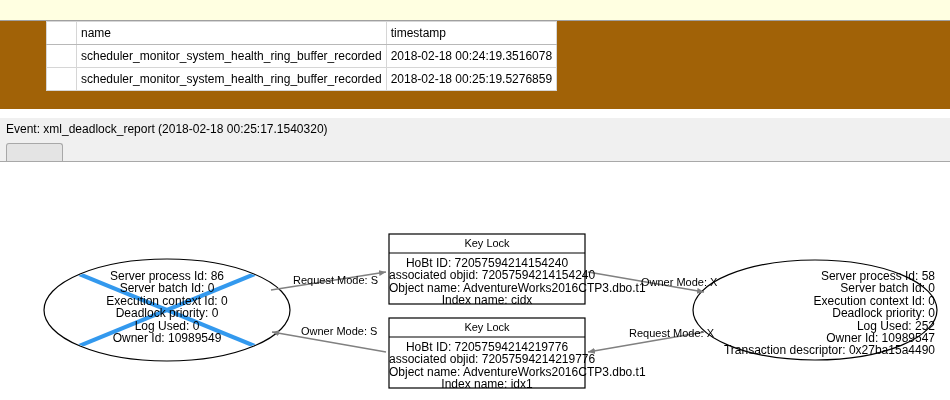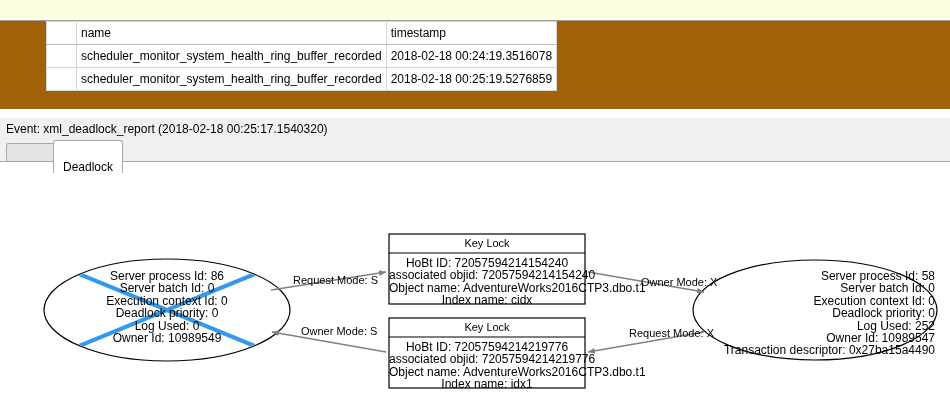--- a/index.html
+++ b/index.html
@@ -145,21 +145,20 @@
       </tbody>
     </table>
   </div>
 
   <div class="event-line">
     <span class="txt">Event: xml_deadlock_report (2018-02-18 00:25:17.1540320)</span>
   </div>
 
   <div class="tabstrip">
     <div class="tab" style="left:6px;">Details</div>
-    <div class="tab active" style="left:53px;">Deadlock</div>
   </div>
 
   <div class="canvas">
 
     <svg width="950" height="238" viewBox="0 0 950 238">
       <defs>
         <marker id="ah" markerWidth="8" markerHeight="8" refX="7" refY="3" orient="auto" markerUnits="userSpaceOnUse">
           <path d="M0,0 L7,3 L0,6 z" fill="#808080"></path>
         </marker>
       </defs>

